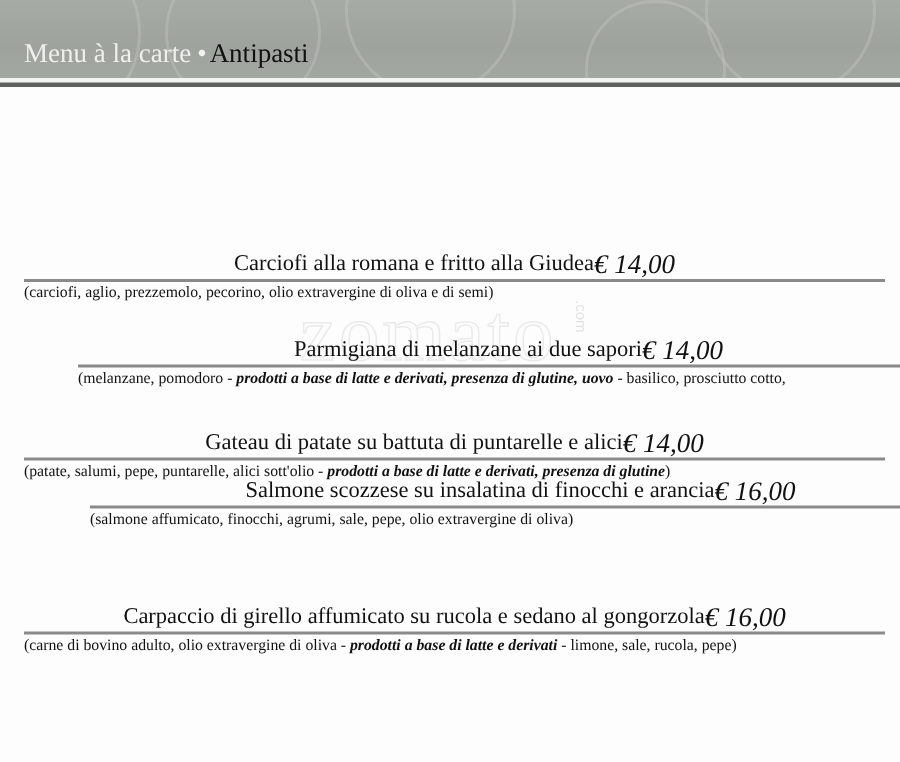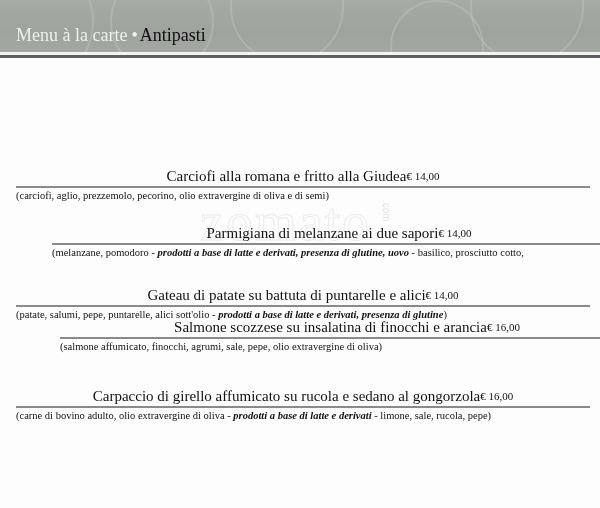--- a/index.html
+++ b/index.html
@@ -31,21 +31,21 @@
     .watermark-com {
       position: absolute; left: 392px; top: 200px; font-family: "Liberation Sans", sans-serif;
       font-size: 10px; color: rgba(200,200,200,0.5); transform: rotate(90deg); transform-origin: left top;
     }
     .item { position: absolute; left: 16px; width: 574px; }
     .item-row {
       display: flex; justify-content: center; align-items: flex-end;
       border-bottom: 2px solid #8a8a8a; padding-bottom: 1px;
     }
     .item-name { font-size: 15px; line-height: 18px; }
-    .item-price { font-size: 11px; line-height: 18px; white-space: nowrap; }
+    .item-price { font-size: 18px; line-height: 18px; white-space: nowrap; font-style: italic; }
     .item-desc { font-size: 10.5px; line-height: 14px; margin-top: 1px; }
     .item-desc .allergen { font-style: italic; font-weight: bold; }
   </style>
 </head>
 <body>
 
 <div class="header">
   <div class="ornament" style="left:-30px;top:-40px;width:120px;height:120px;"></div>
   <div class="ornament" style="left:110px;top:-30px;width:100px;height:100px;"></div>
   <div class="ornament" style="left:230px;top:-50px;width:110px;height:110px;"></div>
@@ -94,21 +94,21 @@
 <div class="item" style="top:318px;margin-left:44px;">
   <div class="item-row">
     <span class="item-name">Salmone scozzese su insalatina di finocchi e arancia</span>
     <span class="item-price">€ 16,00</span>
   </div>
   <div class="item-desc">
     <span>(salmone affumicato, finocchi, agrumi, sale, pepe, olio extravergine di oliva)</span>
   </div>
 </div>
 
-<div class="item" style="top:387px;">
+<div class="item" style="top:402px;">
   <div class="item-row">
     <span class="item-name">Carpaccio di girello affumicato su rucola e sedano al gongorzola</span>
     <span class="item-price">€ 16,00</span>
   </div>
   <div class="item-desc">
     <span>(carne di bovino adulto, olio extravergine di oliva - </span><span class="allergen">prodotti a base di latte e derivati</span><span> - limone, sale, rucola, pepe)</span>
   </div>
 </div>
 
 </body></html>

